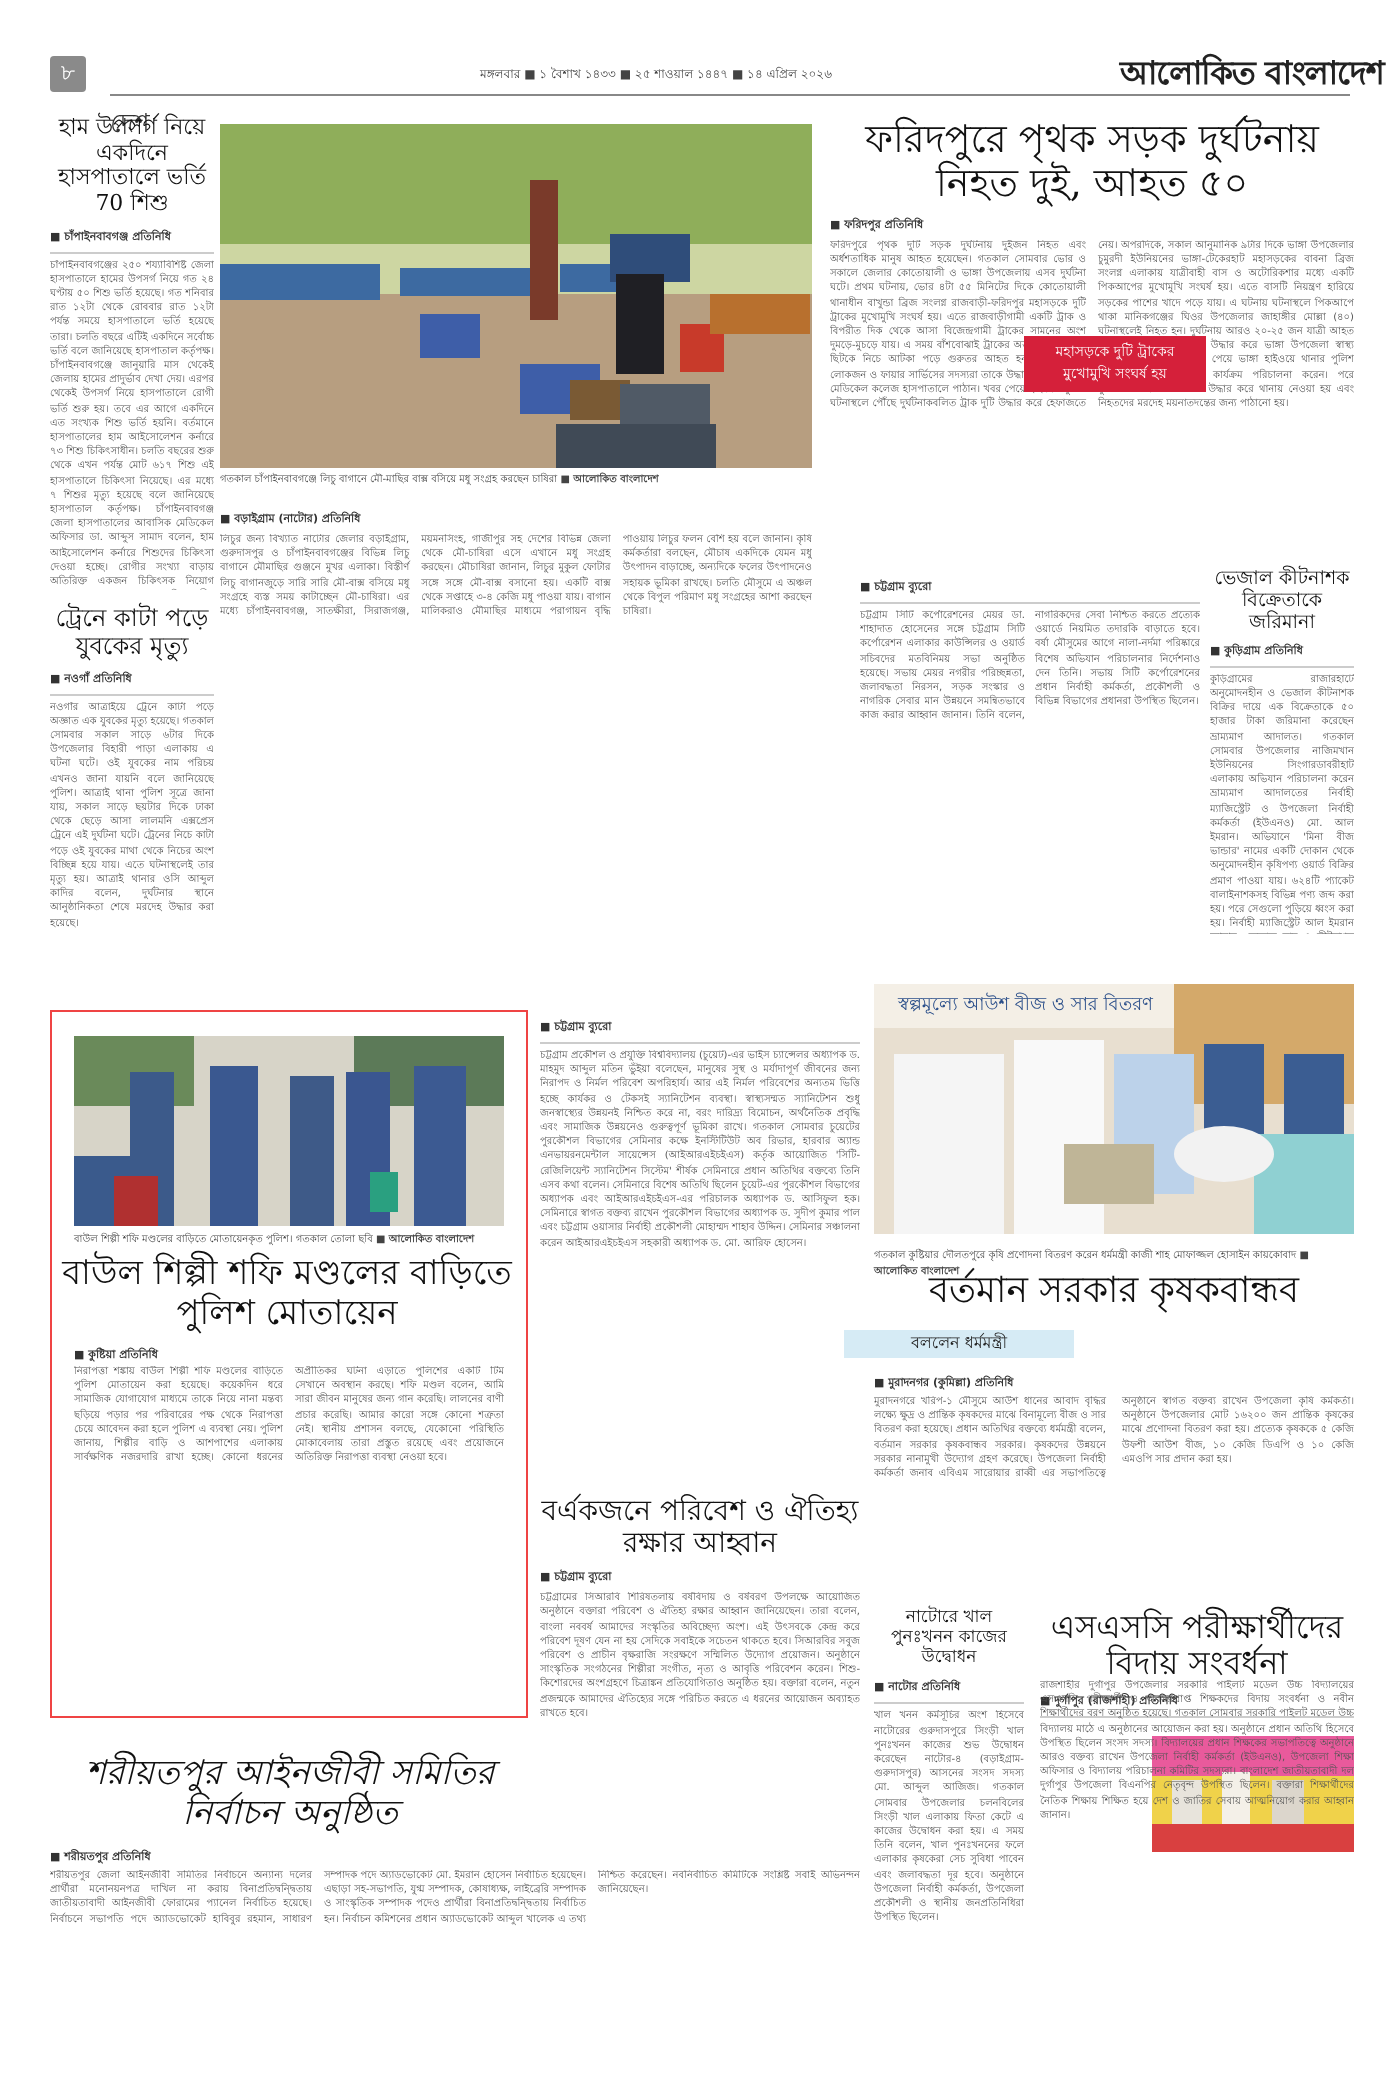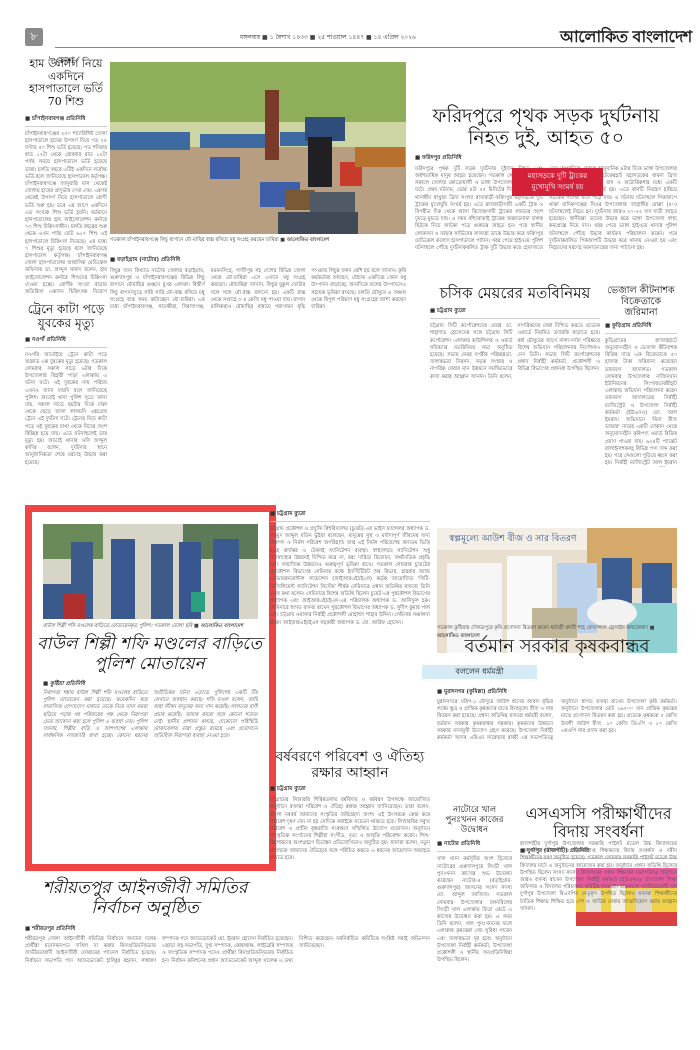--- a/index.html
+++ b/index.html
@@ -12,21 +12,21 @@
   .section { left:55px; top:28px; font-size:13px; color:#333;margin-top:24px; }
   .dateline { left:240px; top:32px; font-size:6px; color:#444; }
   .masthead { left:560px; top:24px; font-size:16px; font-weight:bold; color:#222; letter-spacing:-0.5px; }
   .rule { left:55px; top:47px; width:620px; height:1px; background:#888; }
   .hl { font-family:"DejaVu Serif", serif; color:#111; text-align:center; line-height:1.15; }
   .byline { font-size:5.5px; font-weight:bold; color:#333; }
   .body-text { font-size:5px; line-height:7.2px; color:#555; text-align:justify; overflow:hidden; }
   .caption { font-size:5px; color:#444; }
   .photo { overflow:hidden; }
   .divider { background:#ccc; }
-  .boxed { border:7px solid #ef4444;font-style:italic; }
+  .boxed { border:1px solid #ef4444; }
   .callout { background:#d5203a; color:#fff; font-size:7px; text-align:center; line-height:11px; padding:3px; }
   .subhead-blue { background:#d6ebf5; text-align:center; font-size:8px; color:#222; }
 </style>
 </head>
 <body>
 
 <div class="abs header">
   <div class="abs pageno">৮</div>
   <div class="abs section">দেশ</div>
   <div class="abs dateline">মঙ্গলবার ■ ১ বৈশাখ ১৪৩৩ ■ ২৫ শাওয়াল ১৪৪৭ ■ ১৪ এপ্রিল ২০২৬</div>
@@ -73,28 +73,27 @@
   <span>গতকাল চাঁপাইনবাবগঞ্জে লিচু বাগানে মৌ-মাছির বাক্স বসিয়ে মধু সংগ্রহ করছেন চাষিরা</span>
   <b>■ আলোকিত বাংলাদেশ</b>
 </div>
 
 <div class="abs" style="left:110px;top:250px;width:296px;">
   <div class="byline" style="margin-top:6px;">■ বড়াইগ্রাম (নাটোর) প্রতিনিধি</div>
   <div class="body-text" style="column-count:3;column-gap:6px;height:140px;margin-top:3px;">লিচুর জন্য বিখ্যাত নাটোর জেলার বড়াইগ্রাম, গুরুদাসপুর ও চাঁপাইনবাবগঞ্জের বিভিন্ন লিচু বাগানে মৌমাছির গুঞ্জনে মুখর এলাকা। বিস্তীর্ণ লিচু বাগানজুড়ে সারি সারি মৌ-বাক্স বসিয়ে মধু সংগ্রহে ব্যস্ত সময় কাটাচ্ছেন মৌ-চাষিরা। এর মধ্যে চাঁপাইনবাবগঞ্জ, সাতক্ষীরা, সিরাজগঞ্জ, ময়মনসিংহ, গাজীপুর সহ দেশের বিভিন্ন জেলা থেকে মৌ-চাষিরা এসে এখানে মধু সংগ্রহ করছেন। মৌচাষিরা জানান, লিচুর মুকুল ফোটার সঙ্গে সঙ্গে মৌ-বাক্স বসানো হয়। একটি বাক্স থেকে সপ্তাহে ৩-৪ কেজি মধু পাওয়া যায়। বাগান মালিকরাও মৌমাছির মাধ্যমে পরাগায়ন বৃদ্ধি পাওয়ায় লিচুর ফলন বেশি হয় বলে জানান। কৃষি কর্মকর্তারা বলছেন, মৌচাষ একদিকে যেমন মধু উৎপাদন বাড়াচ্ছে, অন্যদিকে ফলের উৎপাদনেও সহায়ক ভূমিকা রাখছে। চলতি মৌসুমে এ অঞ্চল থেকে বিপুল পরিমাণ মধু সংগ্রহের আশা করছেন চাষিরা।</div>
 </div>
 
 <div class="abs" style="left:415px;top:60px;width:262px;">
-  <div class="hl" style="font-size:19px;margin-top:45px;">ফরিদপুরে পৃথক সড়ক দুর্ঘটনায় নিহত দুই, আহত ৫০</div>
+  <div class="hl" style="font-size:19px;">ফরিদপুরে পৃথক সড়ক দুর্ঘটনায় নিহত দুই, আহত ৫০</div>
   <div class="byline" style="margin-top:5px;">■ ফরিদপুর প্রতিনিধি</div>
   <div class="body-text" style="column-count:2;column-gap:6px;height:188px;margin-top:3px;">ফরিদপুরে পৃথক দুটি সড়ক দুর্ঘটনায় দুইজন নিহত এবং অর্ধশতাধিক মানুষ আহত হয়েছেন। গতকাল সোমবার ভোর ও সকালে জেলার কোতোয়ালী ও ভাঙ্গা উপজেলায় এসব দুর্ঘটনা ঘটে। প্রথম ঘটনায়, ভোর ৪টা ৫৫ মিনিটের দিকে কোতোয়ালী থানাধীন বাখুন্ডা ব্রিজ সংলগ্ন রাজবাড়ী-ফরিদপুর মহাসড়কে দুটি ট্রাকের মুখোমুখি সংঘর্ষ হয়। এতে রাজবাড়ীগামী একটি ট্রাক ও বিপরীত দিক থেকে আসা বিজেন্দ্রগামী ট্রাকের সামনের অংশ দুমড়ে-মুচড়ে যায়। এ সময় বাঁশবোঝাই ট্রাকের অজ্ঞাতনামা চালক ছিটকে নিচে আটকা পড়ে গুরুতর আহত হন। পরে স্থানীয় লোকজন ও ফায়ার সার্ভিসের সদস্যরা তাকে উদ্ধার করে ফরিদপুর মেডিকেল কলেজ হাসপাতালে পাঠান। খবর পেয়ে হাইওয়ে পুলিশ ঘটনাস্থলে পৌঁছে দুর্ঘটনাকবলিত ট্রাক দুটি উদ্ধার করে হেফাজতে নেয়। অপরদিকে, সকাল আনুমানিক ৯টার দিকে ভাঙ্গা উপজেলার চুমুরদী ইউনিয়নের ভাঙ্গা-টেকেরহাট মহাসড়কের বাবনা ব্রিজ সংলগ্ন এলাকায় যাত্রীবাহী বাস ও অটোরিকশার মধ্যে একটি পিকআপের মুখোমুখি সংঘর্ষ হয়। এতে বাসটি নিয়ন্ত্রণ হারিয়ে সড়কের পাশের খাদে পড়ে যায়। এ ঘটনায় ঘটনাস্থলে পিকআপে থাকা মানিকগঞ্জের ঘিওর উপজেলার জাহাঙ্গীর মোল্লা (৪০) ঘটনাস্থলেই নিহত হন। দুর্ঘটনায় আরও ২০-২৫ জন যাত্রী আহত হয়েছেন। স্থানীয়রা তাদের উদ্ধার করে ভাঙ্গা উপজেলা স্বাস্থ্য কমপ্লেক্সে নিয়ে যান। খবর পেয়ে ভাঙ্গা হাইওয়ে থানার পুলিশ ঘটনাস্থলে পৌঁছে উদ্ধার কার্যক্রম পরিচালনা করেন। পরে দুর্ঘটনাকবলিত পিকআপটি উদ্ধার করে থানায় নেওয়া হয় এবং নিহতদের মরদেহ ময়নাতদন্তের জন্য পাঠানো হয়।</div>
 </div>
 <div class="abs callout" style="left:512px;top:168px;width:85px;">মহাসড়কে দুটি ট্রাকের মুখোমুখি সংঘর্ষ হয়</div>
 
 <div class="abs" style="left:430px;top:285px;width:170px;">
-  <div class="hl" style="font-size:15px;">চসিক মেয়রের মতবিনিময়</div>
   <div class="byline" style="margin-top:5px;">■ চট্টগ্রাম ব্যুরো</div>
   <div class="divider" style="height:1px;margin:3px 0;"></div>
   <div class="body-text" style="column-count:2;column-gap:5px;height:155px;">চট্টগ্রাম সিটি কর্পোরেশনের মেয়র ডা. শাহাদাত হোসেনের সঙ্গে চট্টগ্রাম সিটি কর্পোরেশন এলাকার কাউন্সিলর ও ওয়ার্ড সচিবদের মতবিনিময় সভা অনুষ্ঠিত হয়েছে। সভায় মেয়র নগরীর পরিচ্ছন্নতা, জলাবদ্ধতা নিরসন, সড়ক সংস্কার ও নাগরিক সেবার মান উন্নয়নে সমন্বিতভাবে কাজ করার আহ্বান জানান। তিনি বলেন, নাগরিকদের সেবা নিশ্চিত করতে প্রত্যেক ওয়ার্ডে নিয়মিত তদারকি বাড়াতে হবে। বর্ষা মৌসুমের আগে নালা-নর্দমা পরিষ্কারে বিশেষ অভিযান পরিচালনার নির্দেশনাও দেন তিনি। সভায় সিটি কর্পোরেশনের প্রধান নির্বাহী কর্মকর্তা, প্রকৌশলী ও বিভিন্ন বিভাগের প্রধানরা উপস্থিত ছিলেন।</div>
 </div>
 
 <div class="abs" style="left:605px;top:285px;width:72px;">
   <div class="hl" style="font-size:9.5px;">ভেজাল কীটনাশক বিক্রেতাকে জরিমানা</div>
   <div class="byline" style="margin-top:4px;">■ কুড়িগ্রাম প্রতিনিধি</div>
   <div class="divider" style="height:1px;margin:3px 0;"></div>
   <div class="body-text" style="height:130px;">কুড়িগ্রামের রাজারহাটে অনুমোদনহীন ও ভেজাল কীটনাশক বিক্রির দায়ে এক বিক্রেতাকে ৫০ হাজার টাকা জরিমানা করেছেন ভ্রাম্যমাণ আদালত। গতকাল সোমবার উপজেলার নাজিমখান ইউনিয়নের সিংগারডাবরীহাট এলাকায় অভিযান পরিচালনা করেন ভ্রাম্যমাণ আদালতের নির্বাহী ম্যাজিস্ট্রেট ও উপজেলা নির্বাহী কর্মকর্তা (ইউএনও) মো. আল ইমরান। অভিযানে 'মিনা বীজ ভান্ডার' নামের একটি দোকান থেকে অনুমোদনহীন কৃষিপণ্য ওয়ার্ড বিক্রির প্রমাণ পাওয়া যায়। ৬২৪টি প্যাকেট বালাইনাশকসহ বিভিন্ন পণ্য জব্দ করা হয়। পরে সেগুলো পুড়িয়ে ধ্বংস করা হয়। নির্বাহী ম্যাজিস্ট্রেট আল ইমরান জানান, ভেজাল সার ও কীটনাশক বিক্রি প্রতিরোধে নিয়মিত অভিযান চালানো হবে।</div>
@@ -125,26 +124,26 @@
   <div class="abs body-text" style="left:11px;top:177px;width:215px;height:168px;column-count:2;column-gap:6px;">নিরাপত্তা শঙ্কায় বাউল শিল্পী শফি মণ্ডলের বাড়িতে পুলিশ মোতায়েন করা হয়েছে। কয়েকদিন ধরে সামাজিক যোগাযোগ মাধ্যমে তাকে নিয়ে নানা মন্তব্য ছড়িয়ে পড়ার পর পরিবারের পক্ষ থেকে নিরাপত্তা চেয়ে আবেদন করা হলে পুলিশ এ ব্যবস্থা নেয়। পুলিশ জানায়, শিল্পীর বাড়ি ও আশপাশের এলাকায় সার্বক্ষণিক নজরদারি রাখা হচ্ছে। কোনো ধরনের অপ্রীতিকর ঘটনা এড়াতে পুলিশের একটি টিম সেখানে অবস্থান করছে। শফি মণ্ডল বলেন, আমি সারা জীবন মানুষের জন্য গান করেছি। লালনের বাণী প্রচার করেছি। আমার কারো সঙ্গে কোনো শত্রুতা নেই। স্থানীয় প্রশাসন বলছে, যেকোনো পরিস্থিতি মোকাবেলায় তারা প্রস্তুত রয়েছে এবং প্রয়োজনে অতিরিক্ত নিরাপত্তা ব্যবস্থা নেওয়া হবে।</div>
 </div>
 
 <div class="abs" style="left:270px;top:505px;width:160px;">
   <div class="byline" style="margin-top:5px;">■ চট্টগ্রাম ব্যুরো</div>
   <div class="divider" style="height:1px;margin:3px 0;"></div>
   <div class="body-text" style="height:190px;">চট্টগ্রাম প্রকৌশল ও প্রযুক্তি বিশ্ববিদ্যালয় (চুয়েট)-এর ভাইস চ্যান্সেলর অধ্যাপক ড. মাহমুদ আব্দুল মতিন ভুঁইয়া বলেছেন, মানুষের সুস্থ ও মর্যাদাপূর্ণ জীবনের জন্য নিরাপদ ও নির্মল পরিবেশ অপরিহার্য। আর এই নির্মল পরিবেশের অন্যতম ভিত্তি হচ্ছে কার্যকর ও টেকসই স্যানিটেশন ব্যবস্থা। স্বাস্থ্যসম্মত স্যানিটেশন শুধু জনস্বাস্থ্যের উন্নয়নই নিশ্চিত করে না, বরং দারিদ্র্য বিমোচন, অর্থনৈতিক প্রবৃদ্ধি এবং সামাজিক উন্নয়নেও গুরুত্বপূর্ণ ভূমিকা রাখে। গতকাল সোমবার চুয়েটের পুরকৌশল বিভাগের সেমিনার কক্ষে ইনস্টিটিউট অব রিভার, হারবার অ্যান্ড এনভায়রনমেন্টাল সায়েন্সেস (আইআরএইচইএস) কর্তৃক আয়োজিত 'সিটি-রেজিলিয়েন্ট স্যানিটেশন সিস্টেম' শীর্ষক সেমিনারে প্রধান অতিথির বক্তব্যে তিনি এসব কথা বলেন। সেমিনারে বিশেষ অতিথি ছিলেন চুয়েট-এর পুরকৌশল বিভাগের অধ্যাপক এবং আইআরএইচইএস-এর পরিচালক অধ্যাপক ড. আসিফুল হক। সেমিনারে স্বাগত বক্তব্য রাখেন পুরকৌশল বিভাগের অধ্যাপক ড. সুদীপ কুমার পাল এবং চট্টগ্রাম ওয়াসার নির্বাহী প্রকৌশলী মোহাম্মদ শাহাব উদ্দিন। সেমিনার সঞ্চালনা করেন আইআরএইচইএস সহকারী অধ্যাপক ড. মো. আরিফ হোসেন।</div>
 </div>
 
 <div class="abs" style="left:270px;top:748px;width:160px;">
-  <div class="hl" style="font-size:14px;">বর্ষবরণে পরিবেশ ও ঐতিহ্য রক্ষার আহ্বান</div>
+  <div class="hl" style="font-size:14px;">বর্একজনে পরিবেশ ও ঐতিহ্য রক্ষার আহ্বান</div>
   <div class="byline" style="margin-top:5px;">■ চট্টগ্রাম ব্যুরো</div>
   <div class="body-text" style="height:85px;margin-top:3px;">চট্টগ্রামের সিআরবি শিরিষতলায় বর্ষবিদায় ও বর্ষবরণ উপলক্ষে আয়োজিত অনুষ্ঠানে বক্তারা পরিবেশ ও ঐতিহ্য রক্ষার আহ্বান জানিয়েছেন। তারা বলেন, বাংলা নববর্ষ আমাদের সংস্কৃতির অবিচ্ছেদ্য অংশ। এই উৎসবকে কেন্দ্র করে পরিবেশ দূষণ যেন না হয় সেদিকে সবাইকে সচেতন থাকতে হবে। সিআরবির সবুজ পরিবেশ ও প্রাচীন বৃক্ষরাজি সংরক্ষণে সম্মিলিত উদ্যোগ প্রয়োজন। অনুষ্ঠানে সাংস্কৃতিক সংগঠনের শিল্পীরা সংগীত, নৃত্য ও আবৃত্তি পরিবেশন করেন। শিশু-কিশোরদের অংশগ্রহণে চিত্রাঙ্কন প্রতিযোগিতাও অনুষ্ঠিত হয়। বক্তারা বলেন, নতুন প্রজন্মকে আমাদের ঐতিহ্যের সঙ্গে পরিচিত করতে এ ধরনের আয়োজন অব্যাহত রাখতে হবে।</div>
 </div>
 
-<div class="abs photo" style="left:437px;top:492px;width:240px;height:125px;margin-top:36px;">
+<div class="abs photo" style="left:437px;top:492px;width:240px;height:125px;">
   <svg width="240" height="125" viewBox="0 0 240 125">
     <rect width="240" height="125" fill="#e8dfd0"></rect>
     <rect width="240" height="22" fill="#f4efe6"></rect>
     <rect x="150" y="0" width="90" height="60" fill="#d4a96a"></rect>
     <rect x="10" y="35" width="55" height="90" fill="#f5f5f5"></rect>
     <rect x="70" y="28" width="45" height="97" fill="#f9f9f9"></rect>
     <rect x="120" y="35" width="40" height="70" fill="#bcd2ea"></rect>
     <rect x="165" y="30" width="30" height="60" fill="#3b5d92"></rect>
     <rect x="205" y="35" width="30" height="60" fill="#3b5d92"></rect>
     <rect x="190" y="75" width="50" height="50" fill="#8fd0d2"></rect>

